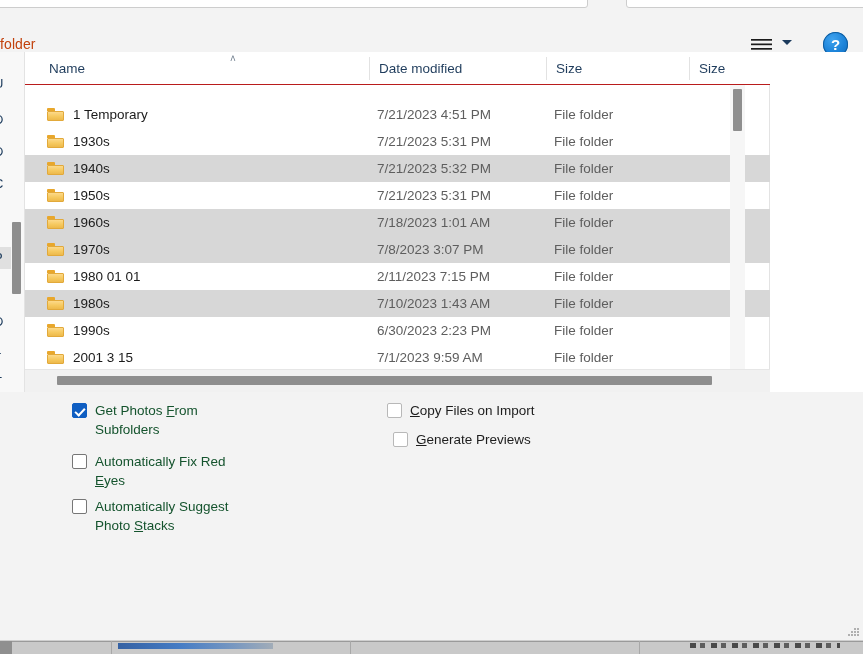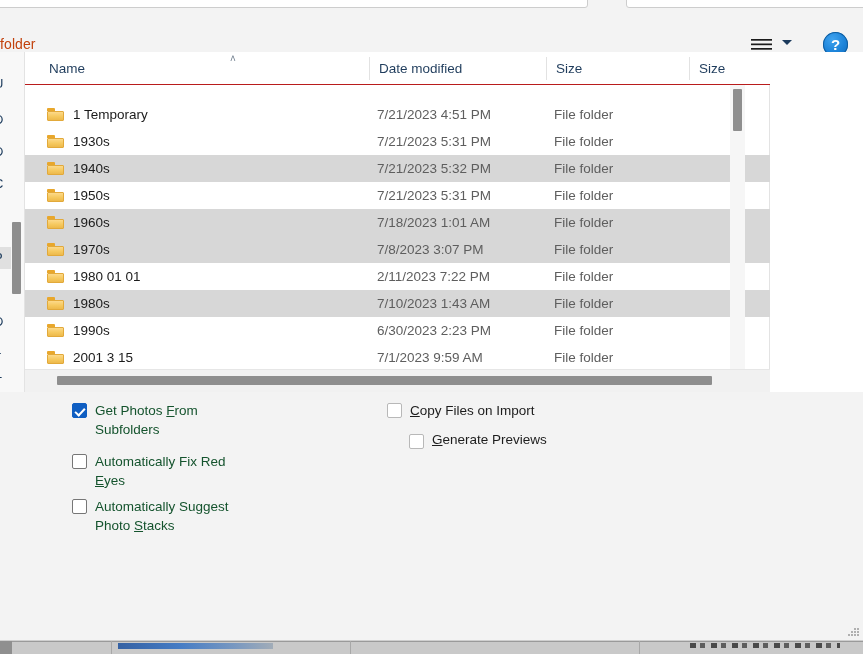--- a/index.html
+++ b/index.html
@@ -357,21 +357,21 @@
             <span class="cell-date">7/8/2023 3:07 PM</span>
             <span class="cell-type">File folder</span>
             <span class="cell-size"></span>
           </div>
           <div class="row">
             <span class="folder-ico">
               <span class="tab"></span>
               <span class="body"></span>
             </span>
             <span class="cell-name">1980 01 01</span>
-            <span class="cell-date">2/11/2023 7:22 PM</span>
+            <span class="cell-date">2/11/2023 7:15 PM</span>
             <span class="cell-type">File folder</span>
             <span class="cell-size"></span>
           </div>
           <div class="row sel">
             <span class="folder-ico">
               <span class="tab"></span>
               <span class="body"></span>
             </span>
             <span class="cell-name">1980s</span>
             <span class="cell-date">7/10/2023 1:43 AM</span>
@@ -429,21 +429,21 @@
         <span class="cblabel">Automatically Fix Red <u>E</u>yes</span>
       </div>
       <div class="cbrow" style="left: 387px; top: 9px;">
         <span class="cbox dim"></span>
         <span class="cblabel dim"><u>C</u>opy Files on Import</span>
       </div>
       <div class="cbrow" style="left: 72px; top: 105px;">
         <span class="cbox"></span>
         <span class="cblabel">Automatically Suggest Photo <u>S</u>tacks</span>
       </div>
-      <div class="cbrow" style="left: 409px; top: 38px; align-items: flex-end;">
+      <div class="cbrow" style="left: 393px; top: 38px;">
         <span class="cbox dim"></span>
         <span class="cblabel dim"><u>G</u>enerate Previews</span>
       </div>
     </div>
 
   <div id="footer">
     
     
     
 

